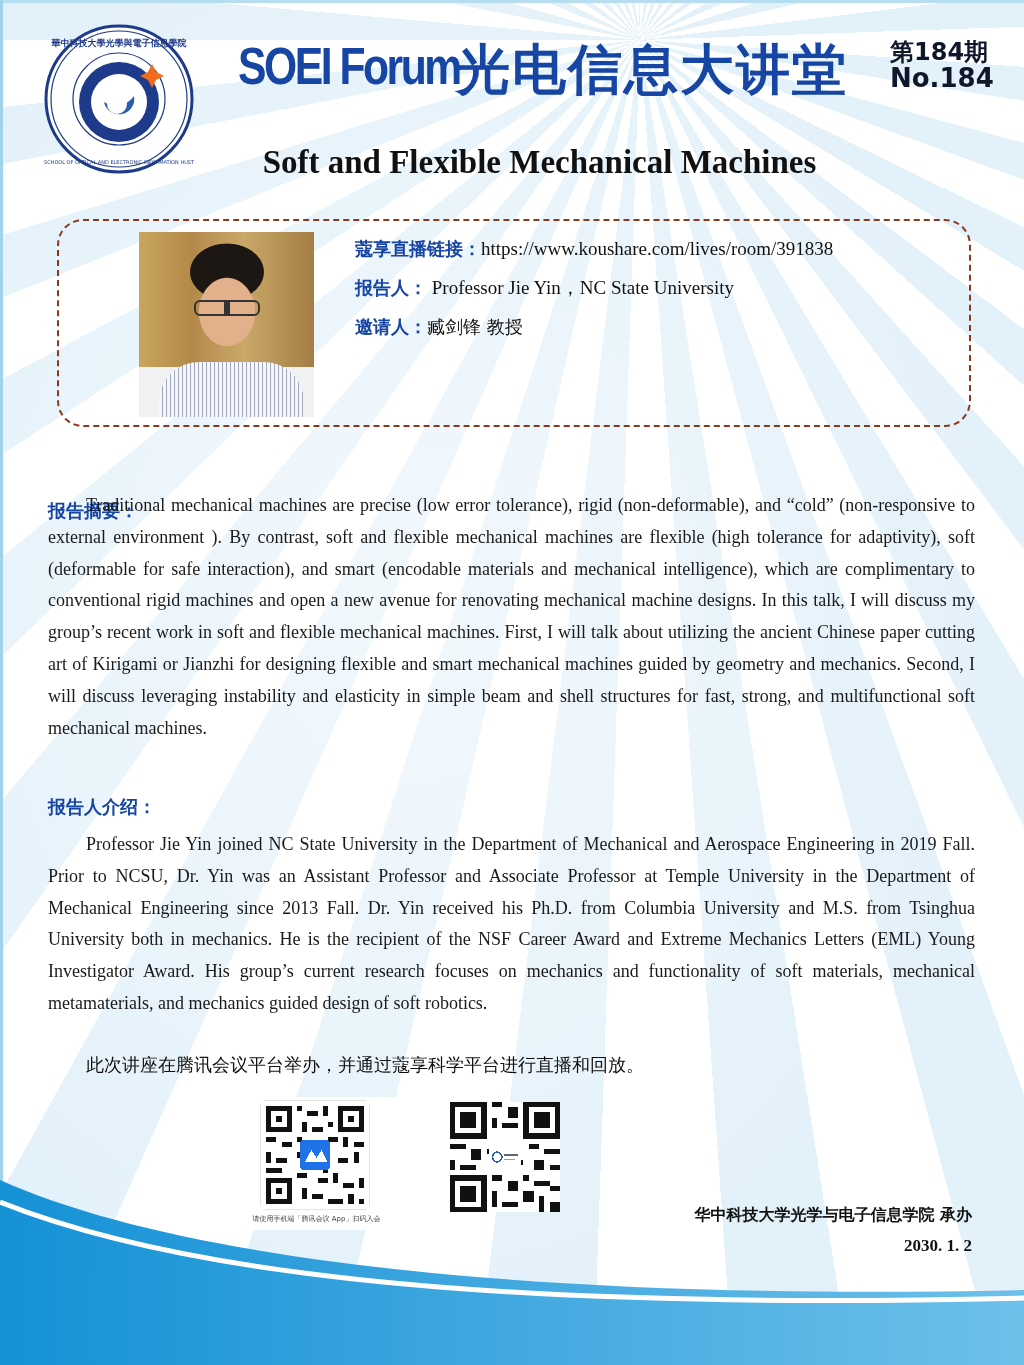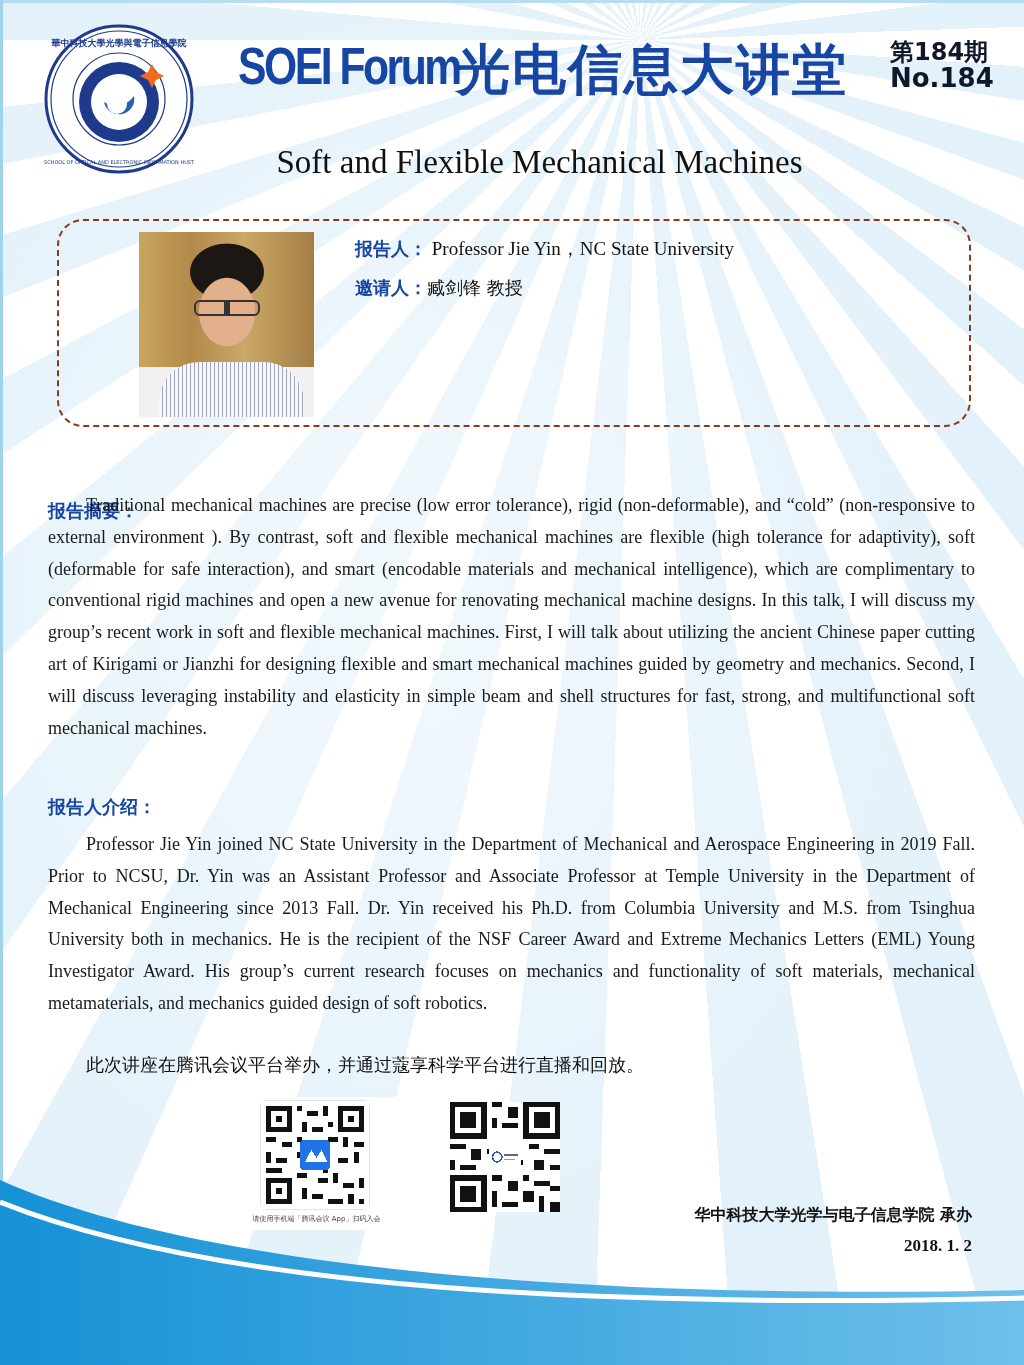--- a/index.html
+++ b/index.html
@@ -37,21 +37,21 @@
   .issue {
     position: absolute; left: 890px; top: 40px;
     font-family: "DejaVu Sans", sans-serif; font-weight: bold;
     color: #0f172a; text-align: left; line-height: 1.05;
   }
   .issue .cn { font-size: 24px; }
   .issue .en { font-size: 26px; }
 
   .talk-title {
     position: absolute; left: 0; right: 0; top: 144px; text-align: center;
-    font-family: "Liberation Serif", serif; font-weight: normal;
+    font-family: "Liberation Serif", serif; font-weight: bold;
     font-size: 33px; color: #111;
     padding-left: 55px;
   }
 
   .info-box {
     position: absolute; left: 57px; top: 219px; width: 910px; height: 204px;
     border: 2.5px dashed #8a3a1c; border-radius: 26px;
   }
   .photo {
     position: absolute; left: 139px; top: 232px; width: 175px; height: 185px;
@@ -153,20 +153,23 @@
 </div>
 
 <div class="talk-title">Soft and Flexible Mechanical Machines</div>
 
 <div class="info-box"></div>
 <div class="photo">
   <div class="shirt"></div>
   <div class="glasses"></div>
 </div>
 <div class="info-list">
+  <div class="info-row">
+    <span class="info-label">蔻享直播链接：</span><span class="info-value">https://www.koushare.com/lives/room/391838</span>
+  </div>
   <div class="info-row">
     <span class="info-label">报告人：</span><span class="info-value"> Professor Jie Yin，NC State University</span>
   </div>
   <div class="info-row">
     <span class="info-label">邀请人：</span><span class="info-value cn">臧剑锋  教授</span>
   </div>
 </div>
 
 <div class="section-head" style="top:455px;margin-top:44px;">报告摘要：</div>
 <div class="para" style="top:490px;">Traditional mechanical machines are precise (low error tolerance), rigid (non-deformable), and “cold” (non-responsive to external environment ). By contrast, soft and flexible mechanical machines are flexible (high tolerance for adaptivity), soft (deformable for safe interaction), and smart (encodable materials and mechanical intelligence), which are complimentary to conventional rigid machines and open a new avenue for renovating mechanical machine designs. In this talk, I will discuss my group’s recent work in soft and flexible mechanical machines. First, I will talk about utilizing the ancient Chinese paper cutting art of Kirigami or Jianzhi for designing flexible and smart mechanical machines guided by geometry and mechanics. Second, I will discuss leveraging instability and elasticity in simple beam and shell structures for fast, strong, and multifunctional soft mechanical machines.</div>
@@ -212,13 +215,13 @@
     </g>
     <rect x="7.5" y="8.5" width="6" height="4" fill="#fff"></rect>
     <circle cx="9" cy="10.5" r="0.9" fill="none" stroke="#2a5db0" stroke-width="0.35"></circle>
     <rect x="10.4" y="10" width="2.5" height="0.35" fill="#666"></rect>
     <rect x="10.4" y="10.8" width="2" height="0.3" fill="#999"></rect>
   </svg>
 </div>
 <div class="qr-caption">请使用手机端「腾讯会议 App」扫码入会</div>
 
 <div class="host">华中科技大学光学与电子信息学院 承办</div>
-<div class="date">2018. 1. 2</div>
+<div class="date">2030. 1. 2</div>
 
 </body></html>

